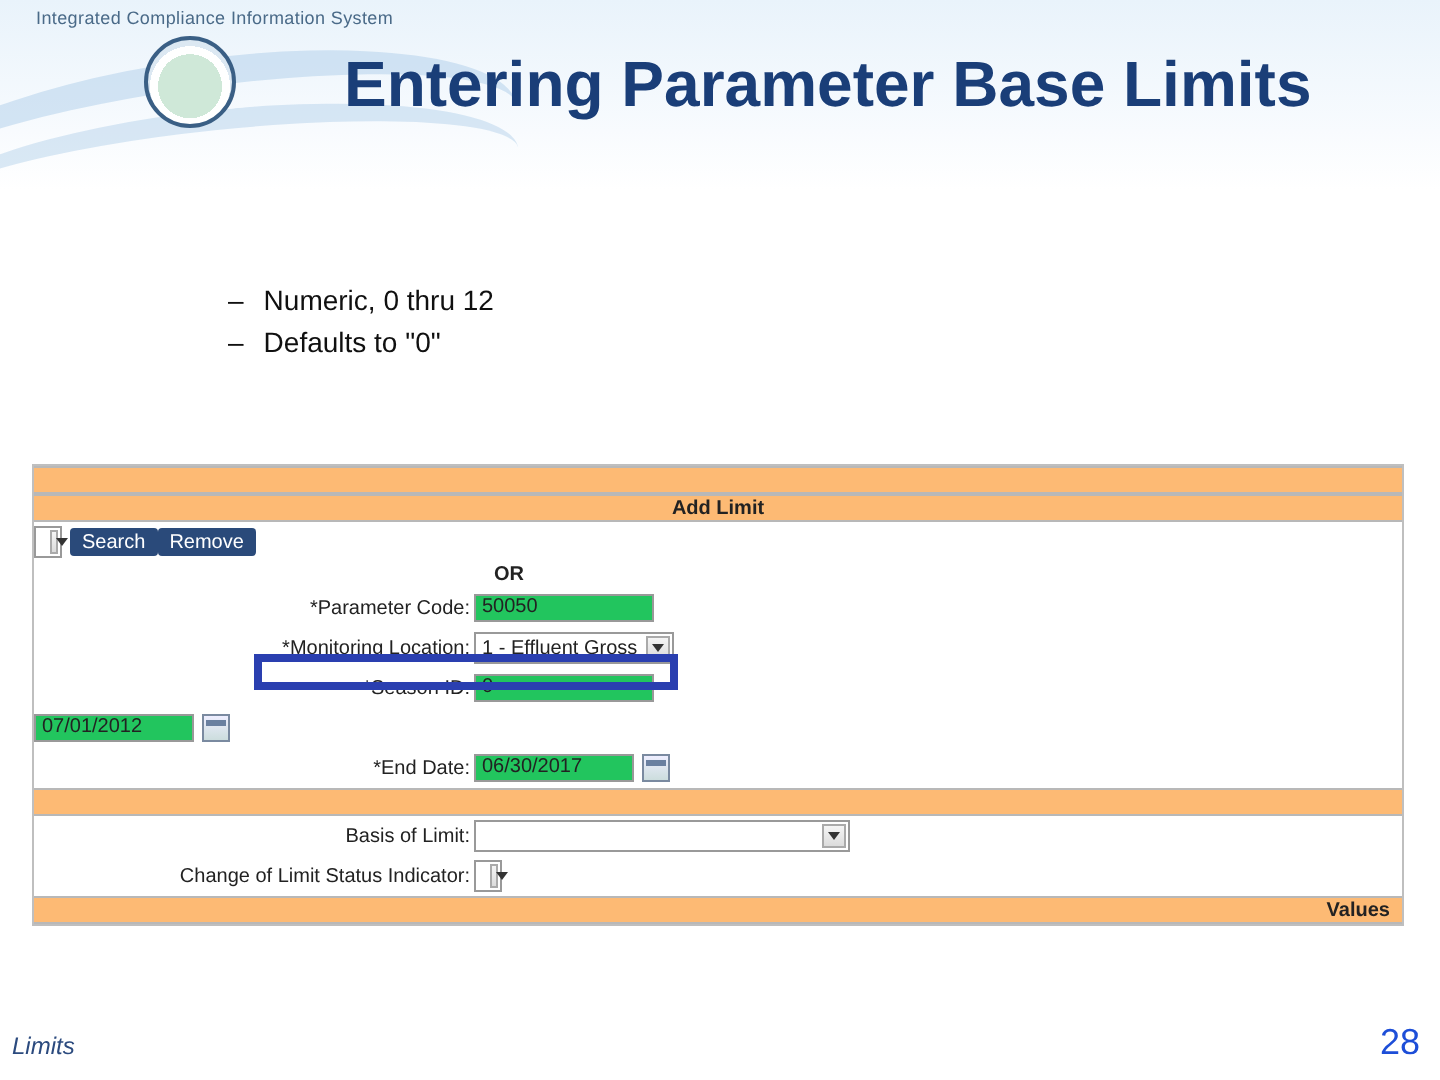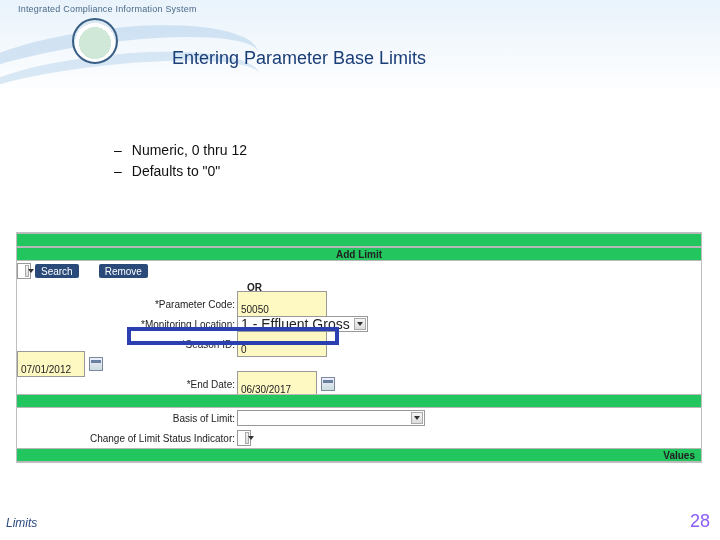--- a/index.html
+++ b/index.html
@@ -46,24 +46,23 @@
     position: absolute;
     top: 18px; left: 72px;
     width: 46px; height: 46px;
     border-radius: 50%;
     border: 2px solid #3a5f85;
     background: radial-gradient(circle at 50% 55%, #cfe8d8 0 16px, #fff 16px 20px, #dce8f2 20px);
   }
   .title {
     position: absolute;
     top: 24px; left: 172px;
-    font-size: 18px;
+    font-size: 32px;
     color: #1a3e78;
-    font-weight: 400;
-    margin-top: 24px;
+    font-weight: 700;
   }
   .bullets {
     position: absolute;
     top: 140px; left: 74px;
     font-size: 14px;
     color: #101010;
     line-height: 1.5;
   }
   .bullets .b1 { margin-bottom: 2px; }
   .bullets .b1::before { content: "•"; margin-right: 16px; font-size: 10px; position: relative; top:-2px;}
@@ -73,21 +72,21 @@
   .form-shot {
     position: absolute;
     top: 232px; left: 16px;
     width: 686px;
     background: #fff;
     border: 1px solid #bfbfbf;
     font-size: 10px;
     color: #222;
   }
   .band {
-    background: #22c55e;
+    background: #fdba74;
     border-top: 1px solid #b8b8b8;
     border-bottom: 1px solid #b8b8b8;
     height: 14px;
     position: relative;
   }
   .band .center-label {
     position: absolute; left: 50%; top: 1px;
     transform: translateX(-50%);
     font-weight: bold;
     font-size: 10px;
@@ -112,39 +111,39 @@
   .btn {
     display: inline-flex;
     align-items: center;
     justify-content: center;
     background: #2a4a7a;
     color: #fff;
     font-size: 10px;
     height: 14px;
     padding: 0 6px;
     border-radius: 2px;
-    margin-right: 20px;
+    margin-right: 0;
   }
   .inp {
     display: inline-block;
     border: 1px solid #999;
-    background: #fef9c3;
+    background: #22c55e;
     height: 14px;
     line-height: 12px;
-    padding: 12px 3px;
+    padding: 0 3px;
     font-size: 10px;
   }
   .sel {
     display: inline-flex;
     align-items: center;
     border: 1px solid #999;
     background: #fff;
     height: 16px;
     padding: 0 1px 0 3px;
-    font-size: 14px;
+    font-size: 10px;
   }
   .sel .chev {
     display: inline-block;
     margin-left: 4px;
     width: 12px; height: 12px;
     background: linear-gradient(#f5f5f5,#dcdcdc);
     border: 1px solid #aaa;
     position: relative;
   }
   .sel .chev::after {
@@ -178,21 +177,21 @@
     position: absolute;
     left: 6px; bottom: 10px;
     font-size: 12px;
     font-style: italic;
     color: #2b4a7e;
   }
   .page-num {
     position: absolute;
     right: 10px; bottom: 8px;
     font-size: 18px;
-    color: #8b5cf6;
+    color: #1d4ed8;
   }
 </style>
 </head>
 <body>
 
 <div class="header-bg"></div>
 <div class="swoosh"></div>
 <div class="swoosh2"></div>
 <div class="tagline">Integrated Compliance Information System</div>
 <div class="logo"></div>
@@ -233,21 +232,21 @@
       <span class="chev"></span>
     </span>
   </div>
 
   <div class="row">
     <span class="lbl">*Season ID:</span>
     <span class="inp" style="width:90px">0</span>
   </div>
 
   <div class="row">
-    <span class="inp" style="width:68px">07/01/2012</span>
+    <span class="inp" style="width:80px">07/01/2012</span>
     <span class="cal-icn"></span>
   </div>
 
   <div class="row">
     <span class="lbl">*End Date:</span>
     <span class="inp" style="width:80px">06/30/2017</span>
     <span class="cal-icn"></span>
   </div>
 
   <div class="band"></div>

